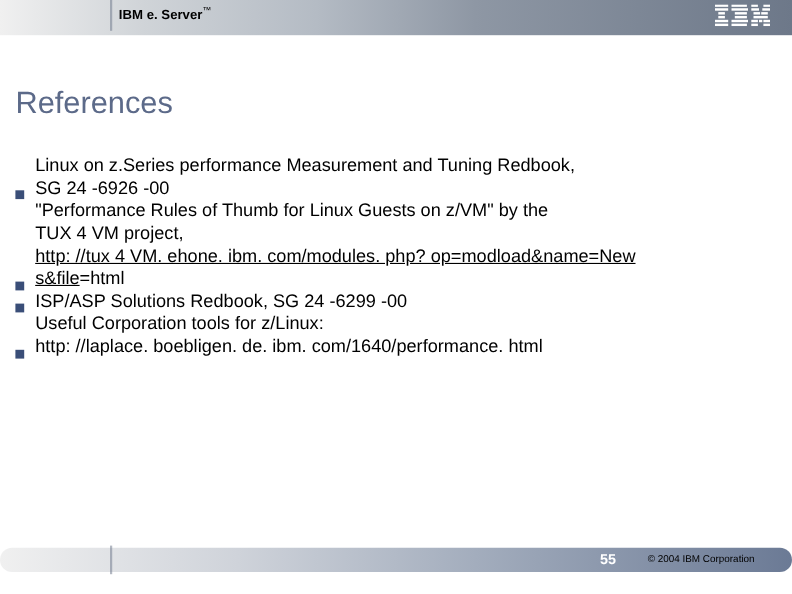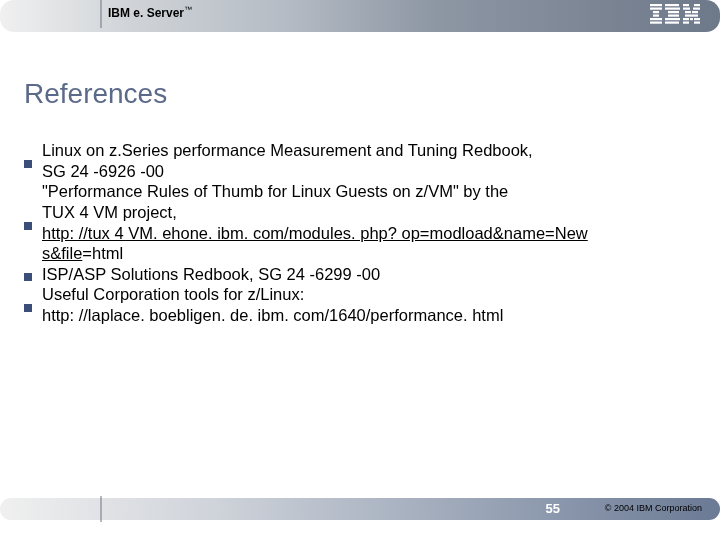--- a/index.html
+++ b/index.html
@@ -10,21 +10,20 @@
     font-family: Arial, Helvetica, sans-serif;
     background: #ffffff;
     position: relative;
     overflow: hidden;
   }
   .header-band {
     position: relative;
     height: 32px;
     background: linear-gradient(90deg, #f0f0f0 0%, #d0d4d8 18%, #b4bbc4 40%, #8e97a4 60%, #6d7889 100%);
     width: 100%;
-    border-radius: 14px;
   }
   .header-left {
     position: absolute;
     left: 108px;
     top: 5px;
     font-size: 12px;
     color: #000;
     font-weight: bold;
   }
   .header-left .tm {
@@ -41,36 +40,35 @@
     background: #6a7487;
     opacity: 0.5;
   }
   .ibm-logo {
     position: absolute;
     right: 20px;
     top: 4px;
   }
   .content {
     padding: 24px 14px 0 14px;
-    margin-left: 10px;
   }
   .title {
     font-size: 28px;
     color: #5c6a89;
     font-weight: normal;
     margin: 22px 0 30px 0;
   }
   .bullets {
     font-size: 16.5px;
     line-height: 1.25;
     color: #000;
   }
   .row {
     display: flex;
-    align-items: center;
+    align-items: flex-end;
   }
   .sq {
     width: 8px;
     height: 8px;
     background: #3a4e78;
     margin: 6px 10px 0 0;
     flex: 0 0 8px;
   }
   .txt { flex: 1; }
   .link {
@@ -98,21 +96,21 @@
   .page-num {
     position: absolute;
     right: 160px;
     top: 3px;
     color: #ffffff;
     font-size: 13px;
     font-weight: bold;
   }
   .copyright {
     position: absolute;
-    right: 18px;
+    right: 34px;
     top: 5px;
     font-size: 9px;
     color: #000;
     margin-left: 16px;
   }
 </style>
 </head>
 <body>
 
 <div class="header-band">

